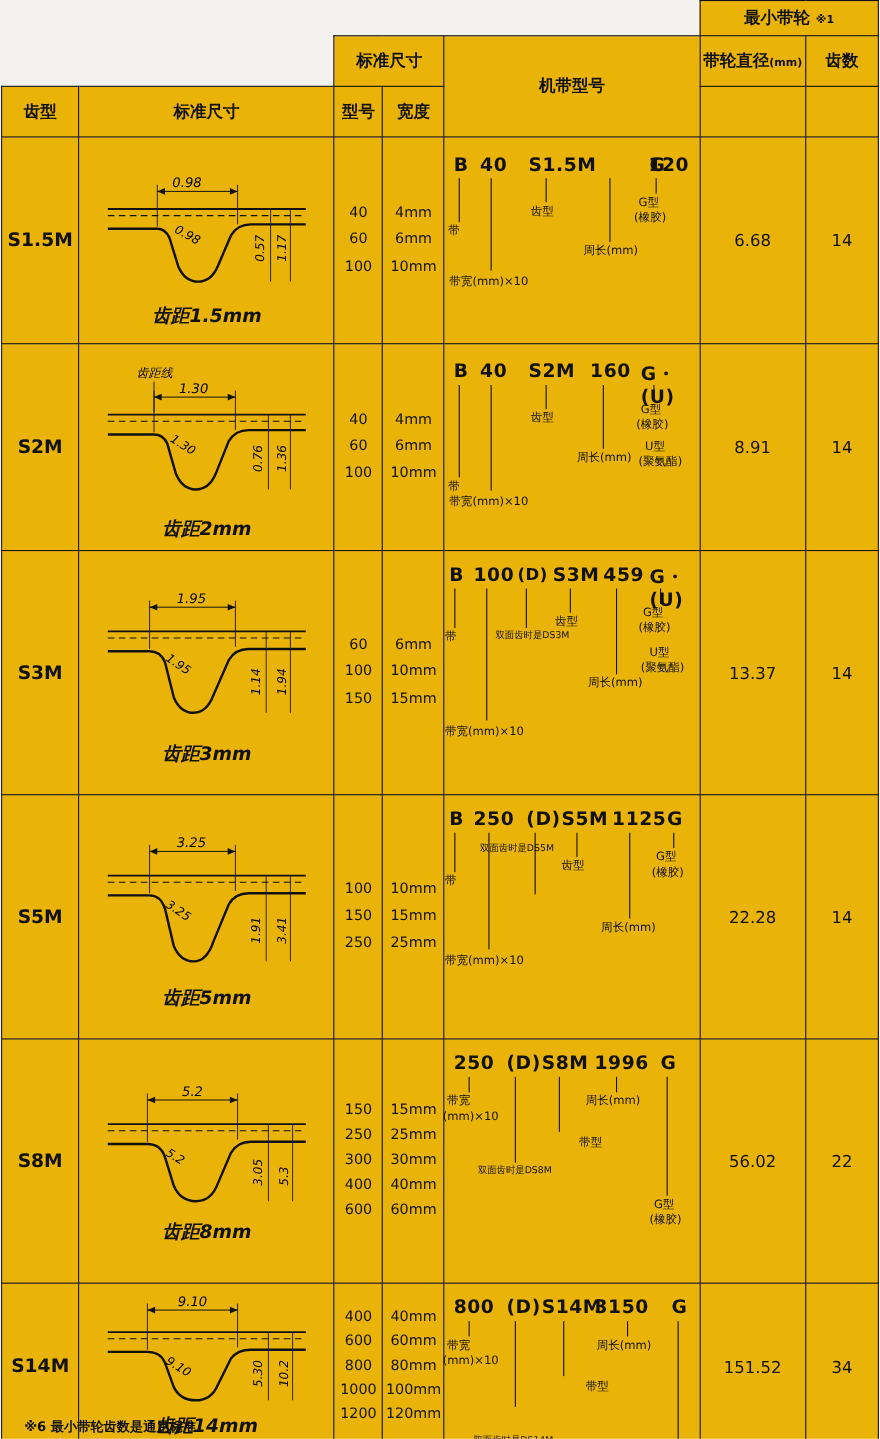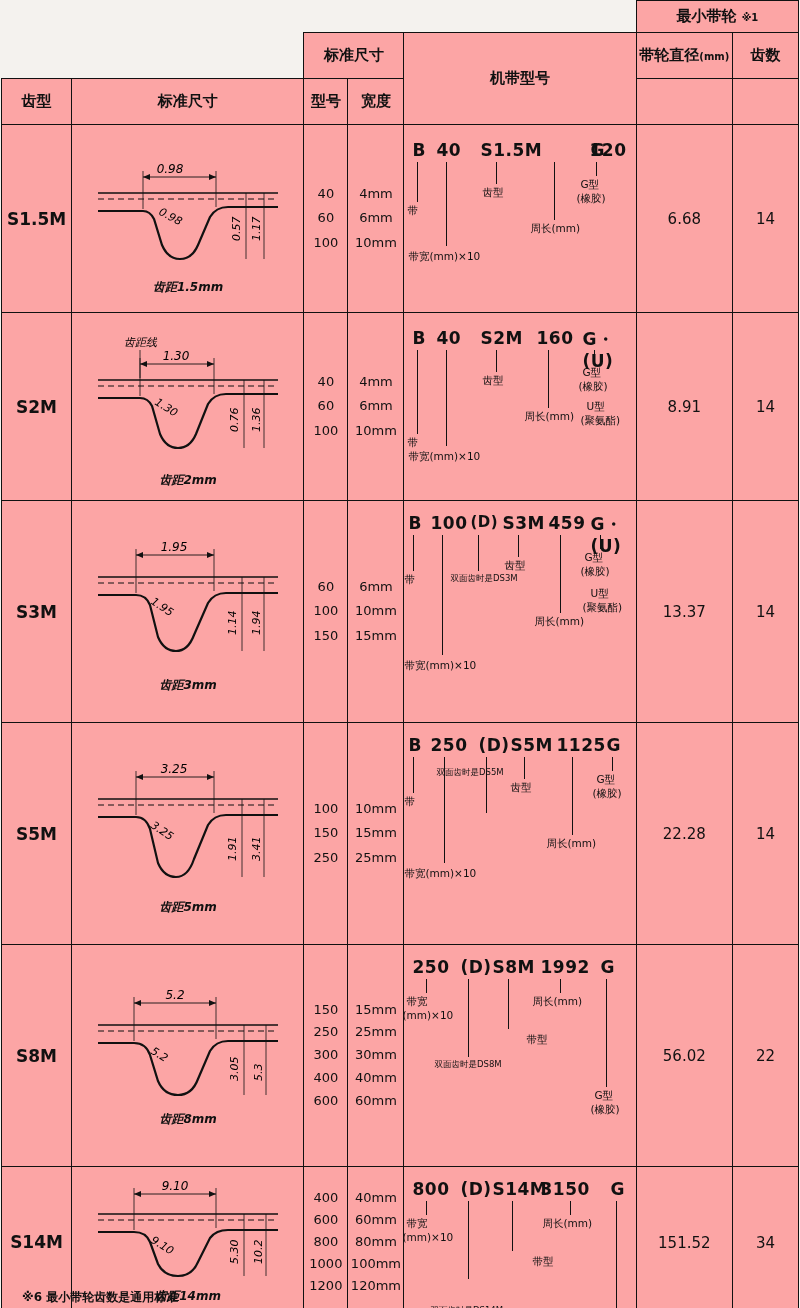--- a/index.html
+++ b/index.html
@@ -1,20 +1,20 @@
 <!DOCTYPE html>
 <html><head>
 <meta charset="utf-8">
 <style>
   html,body{margin:0;padding:0;background:#f2f0ec;}
   body{width:800px;height:1308px;font-family:"DejaVu Sans","Liberation Sans",sans-serif;color:#111;overflow:hidden;position:relative;}
   .page{position:relative;width:800px;height:1308px;background:#f4f2ee;}
 
   table.main{border-collapse:collapse;width:798px;margin-left:1px;table-layout:fixed;}
-  table.main td,table.main th{border:1px solid #111;padding:0;vertical-align:middle;text-align:center;background:#fca5a5;}
+  table.main td,table.main th{border:1px solid #111;padding:0;vertical-align:middle;text-align:center;background:#eab308;}
 
   
   .c-tooth{width:70px;}
   .c-dim{width:232px;}
   .c-mod{width:44px;}
   .c-wid{width:56px;}
   .c-belt{width:232px;}
   .c-dia{width:96px;}
   .c-teeth{width:66px;}
 
@@ -26,21 +26,21 @@
   .rowh{height:188px;}
   .rowh-tall{height:222px;}
 
   .tooth-name{font-size:17px;font-weight:bold;}
   .val{font-size:15px;}
   .modlist,.widlist{font-size:13px;line-height:1.85;}
 
   
   .draw{position:relative;width:232px;height:100%;font-style:italic;}
   .draw svg{display:block;margin:0 auto;}
-  .pitchlbl{font-size:12px;font-weight:bold;text-align:center;margin-top:-2px;}
+  .pitchlbl{font-size:17px;font-weight:bold;text-align:center;margin-top:-2px;}
 
   
   .code{position:relative;height:100%;width:232px;font-size:12px;text-align:left;}
   .code .line{position:absolute;}
   .codetop{font-size:17px;font-weight:bold;letter-spacing:.5px;}
   .tick{position:absolute;width:1px;background:#111;}
   .lbl{position:absolute;font-size:10.5px;line-height:1.25;text-align:center;}
   .tiny{font-size:8.5px;}
 
   .footnote{position:absolute;left:22px;bottom:2px;font-size:12px;font-weight:bold;}
@@ -389,21 +389,21 @@
         <div>30mm</div>
         <div>40mm</div>
         <div>60mm</div>
       </div>
     </td>
     <td>
       <div class="code" style="height:218px;">
         <div class="line codetop" style="left:8px;top:10px;">250</div>
         <div class="line codetop" style="left:56px;top:10px;">(D)</div>
         <div class="line codetop" style="left:88px;top:10px;">S8M</div>
-        <div class="line codetop" style="left:136px;top:10px;">1992</div>
+        <div class="line codetop" style="left:136px;top:10px;">1996</div>
         <div class="line codetop" style="left:196px;top:10px;">G</div>
         <div class="tick" style="left:22px;top:32px;height:14px;"></div>
         <div class="tick" style="left:64px;top:32px;height:78px;"></div>
         <div class="tick" style="left:104px;top:32px;height:50px;"></div>
         <div class="tick" style="left:156px;top:32px;height:14px;"></div>
         <div class="tick" style="left:202px;top:32px;height:108px;"></div>
         <div class="lbl" style="left:2px;top:48px;">带宽</div>
         <div class="lbl" style="left:-2px;top:62px;">(mm)×10</div>
         <div class="lbl" style="left:128px;top:48px;">周长(mm)</div>
         <div class="lbl" style="left:122px;top:86px;">带型</div>

